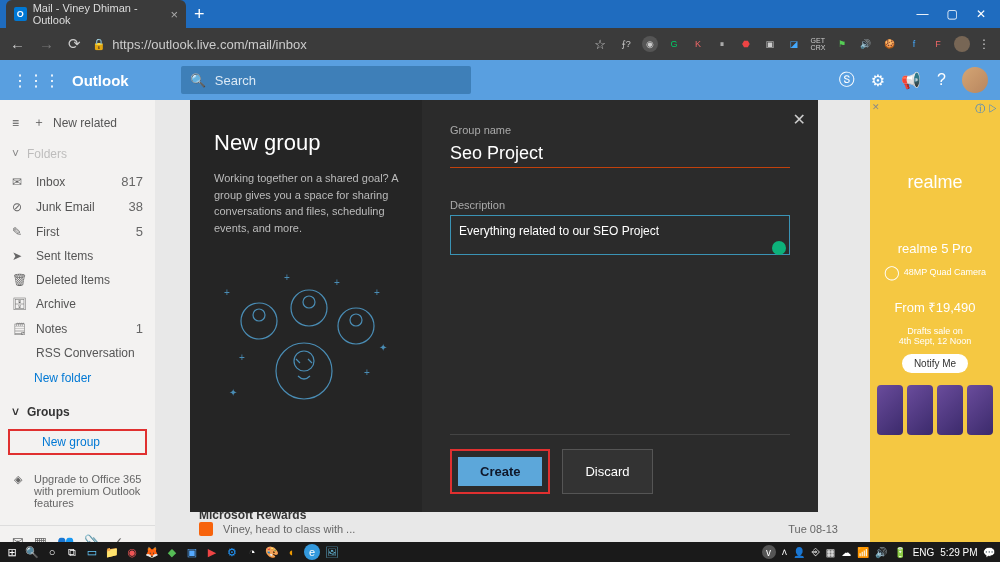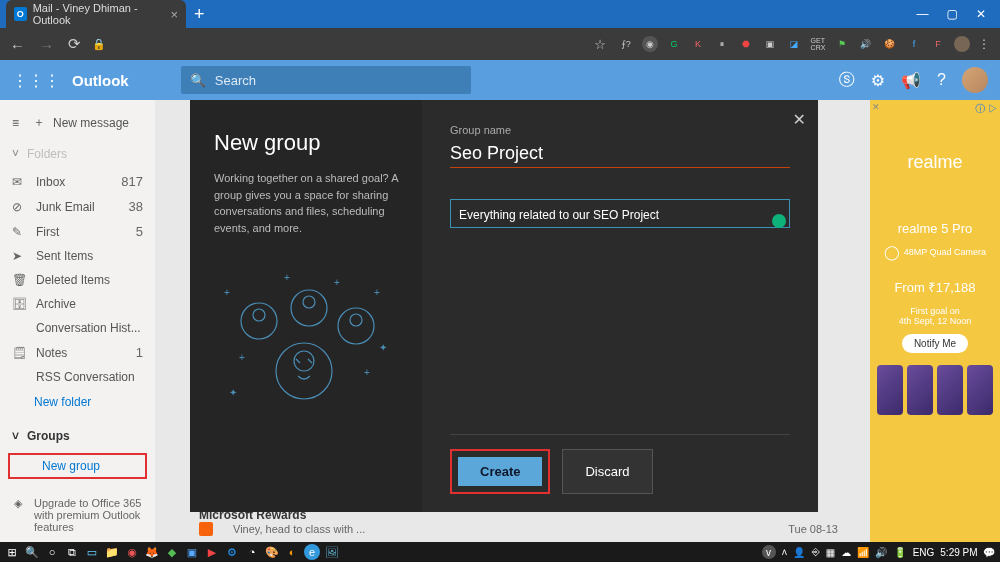--- a/index.html
+++ b/index.html
@@ -41,49 +41,49 @@
 .sb-section { display: flex; align-items: center; gap: 8px; padding: 8px 12px; font-weight: 600; color: #333; margin-top: 6px; }
 .sb-link { color: #0078d4; padding: 6px 12px 6px 34px; cursor: pointer; }
 .sb-upgrade { padding: 10px 12px 10px 34px; color: #666; font-size: 11px; margin-top: 8px; }
 .sb-highlight { border: 2px solid #e03030; padding: 4px 10px 4px 32px; margin: 2px 8px; }
 .sb-bottom { display: flex; gap: 10px; padding: 8px 12px; font-size: 14px; color: #666; margin-top: 6px; border-top: 1px solid #ddd; }
 
 
 .content-back { flex: 1; background: #e8e8e8; position: relative; }
 .msg-list { position: absolute; bottom: 0; left: 12px; right: 0; padding: 6px 32px; font-size: 12px; }
 .msg-sender { color: #333; font-weight: 600; }
-.msg-sub { display: flex; align-items: center; gap: 20px; color: #666; font-size: 11px; }
+.msg-sub { display: flex; align-items: center; gap: 10px; color: #666; font-size: 11px; }
 .msg-badge { background: #f7630c; width: 14px; height: 14px; border-radius: 2px; }
 .msg-date { margin-left: auto; }
 
 
 .ad-panel { width: 130px; background: #fff; position: relative; }
 .ad-close { position: absolute; top: 2px; left: 2px; font-size: 9px; color: #888; }
 .ad-i { position: absolute; top: 2px; right: 2px; color: #1a73e8; font-size: 10px; }
-.ad-body { background: #f5c842; height: 100%; display: flex; flex-direction: column; align-items: center; padding: 24px 8px 8px; color: #333; font-size: 10px; text-align: center; }
+.ad-body { background: #f5c842; height: 100%; display: flex; flex-direction: column; align-items: center; padding: 44px 8px 8px; color: #333; font-size: 10px; text-align: center; }
 .ad-logo { color: #fff; font-size: 18px; font-weight: 300; margin: 28px 0; }
 .ad-model { color: #fff; font-size: 13px; margin-top: 20px; }
 .ad-spec { color: #fff; font-size: 9px; margin: 8px 0; display: flex; align-items: center; gap: 4px; }
 .ad-price { color: #fff; font-size: 13px; margin: 10px 0; }
 .ad-sale { color: #fff; font-size: 9px; }
 .ad-btn { background: #fff; color: #333; padding: 4px 12px; border-radius: 10px; font-size: 10px; margin: 8px 0; }
 .ad-phones { height: 60px; display: flex; gap: 4px; margin-top: 4px; }
 .phone { width: 26px; height: 50px; background: linear-gradient(135deg,#6a4c9c,#3b2a6b); border-radius: 4px; }
 
 
 .overlay { position: absolute; left: 190px; top: 0; width: 628px; height: 412px; background: #2b2b2b; color: #ccc; display: flex; }
 .dlg-left { width: 232px; padding: 30px 24px; background: #252525; }
 .dlg-title { color: #fff; font-size: 22px; font-weight: 300; margin-bottom: 14px; }
 .dlg-desc { font-size: 11px; line-height: 1.5; color: #bbb; }
 .dlg-illus { margin-top: 30px; width: 180px; height: 150px; position: relative; }
 .dlg-right { flex: 1; padding: 24px 28px 18px; position: relative; display: flex; flex-direction: column; }
 .dlg-close { position: absolute; top: 10px; right: 12px; color: #ccc; font-size: 16px; cursor: pointer; }
 .fld-label { font-size: 11px; color: #aaa; margin-bottom: 4px; }
 .fld-input { background: transparent; border: none; border-bottom: 1px solid #c2410c; color: #fff; font-size: 18px; padding: 3px 0; margin-bottom: 31px; width: 100%; outline: none; }
-.fld-textarea { background: transparent; border: 1px solid #3a93b5; color: #fff; font-size: 12px; padding: 8px; height: 29px; width: 100%; outline: none; resize: none; position: relative; }
+.fld-textarea { background: transparent; border: 1px solid #3a93b5; color: #fff; font-size: 12px; padding: 8px; height: 40px; width: 100%; outline: none; resize: none; position: relative; }
 .ta-wrap { position: relative; }
 .ta-handle { position: absolute; right: 4px; bottom: 4px; width: 14px; height: 14px; background: #0db17a; border-radius: 50%; }
 .dlg-actions { margin-top: auto; display: flex; gap: 12px; padding-top: 14px; border-top: 1px solid #444; }
 .btn-create-wrap { border: 2px solid #e03030; padding: 6px; }
 .btn { padding: 7px 22px; font-size: 13px; cursor: pointer; border: none; }
 .btn-primary { background: #5ca7da; color: #0f172a; font-weight: 600; }
 .btn-secondary { background: #333; color: #fff; border: 1px solid #555; }
 
 
 .taskbar { position: absolute; bottom: 0; left: 0; right: 0; height: 20px; background: #1a1a1a; display: flex; align-items: center; padding: 0 4px; gap: 4px; color: #fff; font-size: 10px; }
@@ -110,20 +110,21 @@
 </div>
 
 <div class="addr-bar">
   <div class="nav-icons">
     <span>←</span>
     <span style="opacity:.4">→</span>
     <span>⟳</span>
   </div>
   <div class="url">
     <span class="lock">🔒</span>
+    <span>https://outlook.live.com/mail/inbox</span>
   </div>
   <span>☆</span>
   <div class="ext-icons">
     <span class="ext-ic">⨍?</span>
     <span class="ext-ic" style="background:#555;border-radius:50%">◉</span>
     <span class="ext-ic" style="color:#0c6">G</span>
     <span class="ext-ic" style="color:#e66">K</span>
     <span class="ext-ic">⏸</span>
     <span class="ext-ic" style="color:#e44">⬣</span>
     <span class="ext-ic">▣</span>
@@ -153,21 +154,21 @@
     <span>?</span>
     <div class="avatar"></div>
   </div>
 </div>
 
 <div class="main">
   <div class="sidebar">
     <div class="sb-head">
       <span>≡</span>
       <span style="margin-left:6px">＋</span>
-      <span>New message</span>
+      <span>New related</span>
     </div>
     <div class="sb-section" style="margin-top:2px;font-weight:normal;color:#888">
       <span>˅</span>
       <span style="opacity:.5">Folders</span>
     </div>
     <div class="sb-item">
         <span class="sb-ic">✉</span>
         <span class="sb-label">Inbox</span>
         <span class="sb-count">817</span>
       </div>
@@ -185,24 +186,20 @@
         <span class="sb-ic">➤</span>
         <span class="sb-label">Sent Items</span>
       </div>
     <div class="sb-item">
         <span class="sb-ic">🗑</span>
         <span class="sb-label">Deleted Items</span>
       </div>
     <div class="sb-item">
         <span class="sb-ic">🗄</span>
         <span class="sb-label">Archive</span>
-      </div>
-    <div class="sb-item">
-        <span class="sb-ic"></span>
-        <span class="sb-label">Conversation Hist...</span>
       </div>
     <div class="sb-item">
         <span class="sb-ic">🗒</span>
         <span class="sb-label">Notes</span>
         <span class="sb-count">1</span>
       </div>
     <div class="sb-item">
         <span class="sb-ic"></span>
         <span class="sb-label">RSS Conversation</span>
       </div>
@@ -239,22 +236,22 @@
   <div class="ad-panel">
     <span class="ad-close">✕</span>
     <span class="ad-i">ⓘ ▷</span>
     <div class="ad-body">
       <div class="ad-logo">realme</div>
       <div class="ad-model">realme 5 Pro</div>
       <div class="ad-spec">
           <span style="font-size:14px">◯</span>
           <span>48MP Quad Camera</span>
         </div>
-      <div class="ad-price">From ₹17,188</div>
-      <div class="ad-sale">First goal on</div>
+      <div class="ad-price">From ₹19,490</div>
+      <div class="ad-sale">Drafts sale on</div>
       <div class="ad-sale">4th Sept, 12 Noon</div>
       <div class="ad-btn">Notify Me</div>
       <div class="ad-phones">
         <div class="phone"></div>
           <div class="phone"></div>
           <div class="phone"></div>
           <div class="phone"></div>
       </div>
     </div>
   </div>
@@ -286,20 +283,21 @@
             <text x="15" y="130">✦</text>
               <text x="165" y="85">✦</text>
           </g>
         </svg>
       </div>
     </div>
     <div class="dlg-right">
       <span class="dlg-close">✕</span>
       <div class="fld-label">Group name</div>
       <input class="fld-input" value="Seo Project" style="">
+      <div class="fld-label">Description</div>
       <div class="ta-wrap">
         <textarea class="fld-textarea" style="">Everything related to our SEO Project</textarea>
         <div class="ta-handle"></div>
       </div>
       <div class="dlg-actions">
         <div class="btn-create-wrap">
           <button class="btn btn-primary">Create</button>
         </div>
         <button class="btn btn-secondary">Discard</button>
       </div>

